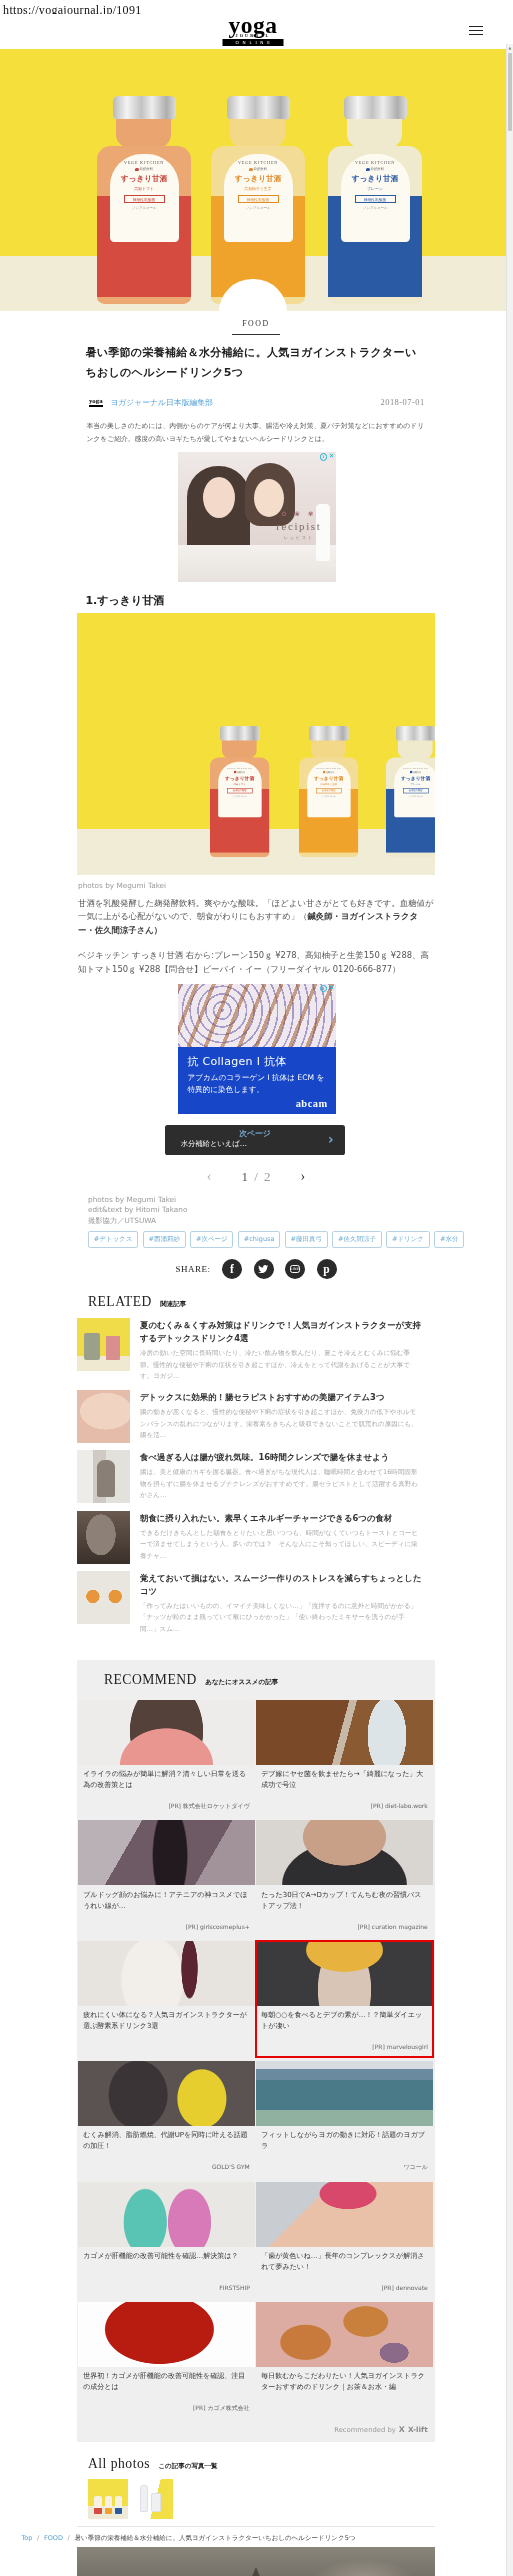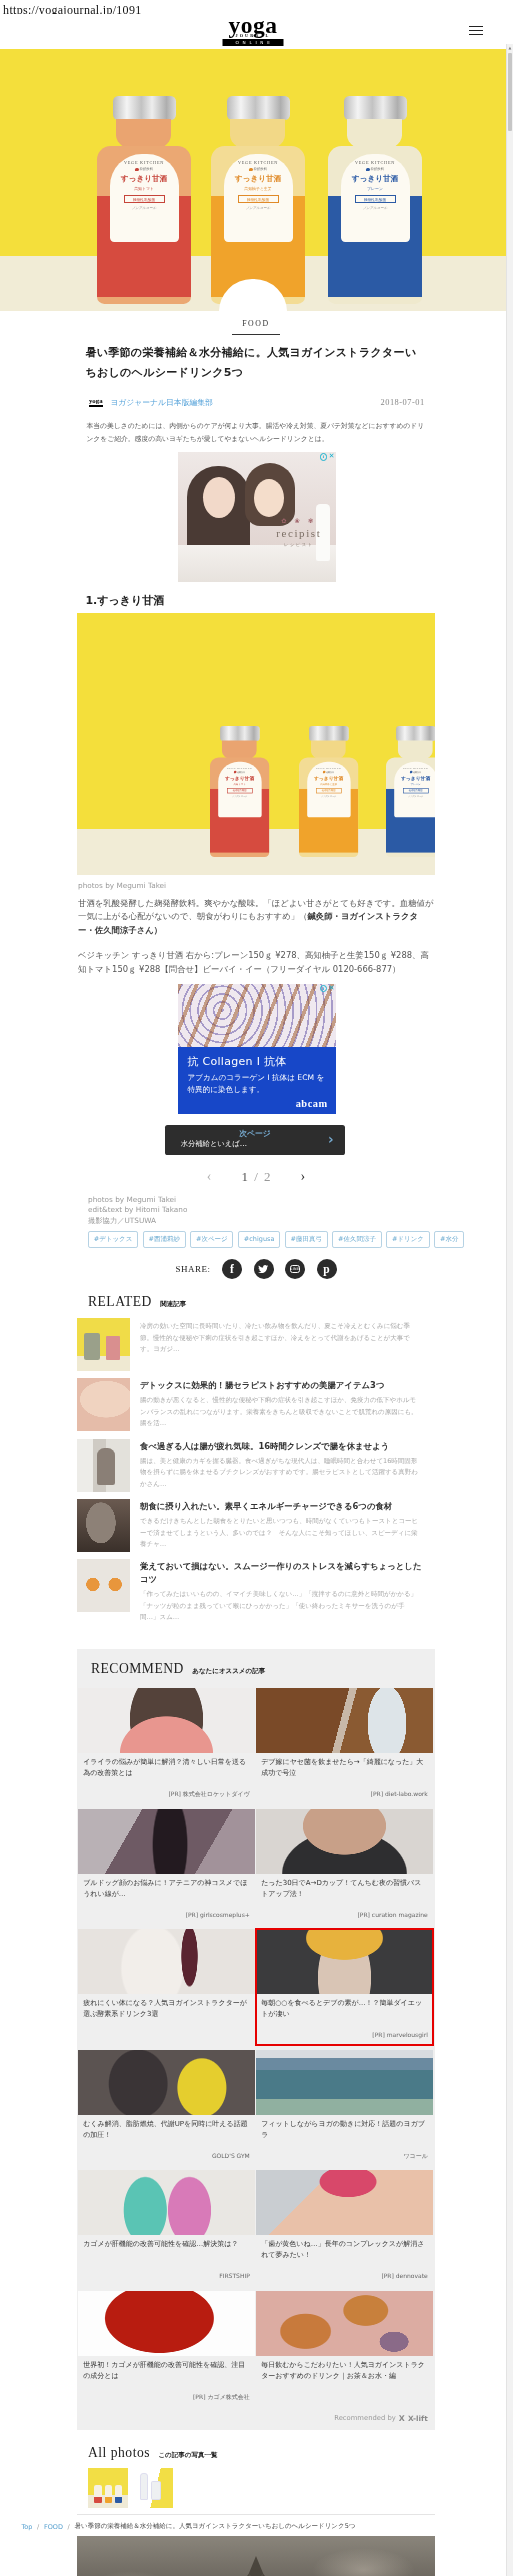--- a/index.html
+++ b/index.html
@@ -82,21 +82,21 @@
   .ad-recipist { margin-top:4.7px; background:linear-gradient(180deg,#efe9e7,#e2d6d2 70%,#d8cccb); }
   .ad-icons { position:absolute; right:1.6px; top:1.6px; display:flex; gap:1.6px; align-items:center; z-index:5; }
   .adinfo { width:7.3px; height:7.3px; border:0.8px solid #17b1cf; border-radius:50%; color:#17b1cf;
             font:bold 4.7px "Liberation Serif",serif; display:flex; align-items:center; justify-content:center; }
   .adclose { color:#17b1cf; font-size:6.8px; font-weight:bold; line-height:7.3px; }
   .hairL { position:absolute; left:9.4px; top:14.6px; width:63px; height:120px; border-radius:31px 31px 10.4px 10.4px; background:#4a3a34; }
   .faceL { position:absolute; left:25px; top:25px; width:32px; height:41px; border-radius:50%; background:#f2d9c9; }
   .hairR { position:absolute; left:67px; top:11.5px; width:50px; height:63px; border-radius:26px 26px 15.7px 15.7px; background:#5a463c; }
   .faceR { position:absolute; left:76px; top:27px; width:30px; height:38px; border-radius:50%; background:#f4ddcb; }
   .shirts { position:absolute; left:0; bottom:0; width:100%; height:37px; background:linear-gradient(180deg,#f4f1ee,#e7e2dd); }
-  .rec-brand { position:absolute; right:14.6px; top:65px; text-align:center; color:#7d7066; }
+  .rec-brand { position:absolute; right:14.6px; top:58px; text-align:center; color:#7d7066; }
   .rec-flowers { font-size:6.3px; letter-spacing:3.1px; color:#a0646a; }
   .rec-name { font-family:"Liberation Serif",serif; font-size:11px; letter-spacing:1.6px; margin-top:3.1px; }
   .rec-jp { font-size:4.2px; letter-spacing:1.6px; margin-top:3.1px; color:#8d8178; }
   .rec-bottle { position:absolute; right:6.3px; top:52px; width:13.6px; height:57px; background:#fbfbf9; border-radius:4.2px 4.2px 2.1px 2.1px; }
 
   .ad-abcam { margin-top:7.3px; background:#1747c8; }
   .histo { position:absolute; left:0; top:0; width:100%; height:63px;
      background:
        repeating-linear-gradient(112deg, rgba(154,82,30,.50) 0 3.7px, transparent 3.7px 15.7px),
        repeating-radial-gradient(circle at 28% 42%, #a79bc9 0 1.6px, transparent 1.6px 7.8px),
@@ -160,21 +160,21 @@
   .rt-0::before{content:""; position:absolute; left:7.3px; top:14.6px; width:15.7px; height:27px; background:#9aa08a; border-radius:2.1px;}
   .rt-0::after{content:""; position:absolute; left:29px; top:18px; width:13.6px; height:24px; background:#d98f8f; border-radius:1px;}
   .rt-1 { background:radial-gradient(37px 26px at 55% 40%, #f0d3c0 70%, transparent 71%), #e5bca9; }
   .rt-2 { background:linear-gradient(90deg,#edece8 0 30%, #cfcbc4 30% 55%, #e3e1db 55%), #dcdad4; position:relative; }
   .rt-2::before{content:""; position:absolute; left:20px; top:9.4px; width:18px; height:37px; background:#8a7f76; border-radius:7.3px 7.3px 2.1px 2.1px;}
   .rt-3 { background:radial-gradient(21px 29px at 45% 45%, #8d8177 70%, transparent 71%), linear-gradient(180deg,#6a5a50,#3a302a); }
   .rt-4 { background:radial-gradient(6.8px 6.8px at 30% 48%, #e8963c 96%, transparent), radial-gradient(6.8px 6.8px at 72% 48%, #e8963c 96%, transparent), #e9e5df; }
 
   
   .recommend { width:358px; margin:25px 0 0 77px; background:#efefef; padding:12px 0 4.2px; }
-  .recommend .sec-head { margin-top:0; padding-left:14px; }
+  .recommend .sec-head { margin-top:0; padding-left:27px; }
   .cards { margin-top:11.5px; padding:0 1px; display:flex; flex-wrap:wrap; gap:4.7px 1px; }
   .card { width:177px; cursor:pointer; position:relative; }
   .card-img { width:177px; height:65px; }
   .card-info { padding:4.2px 5.2px 5.2px; }
   .card-title { font-size:7px; line-height:11px; color:#333; min-height:33px; }
   .card-credit { text-align:right; font-size:6px; color:#666; height:8.4px; }
   .card.highlight { outline:2.1px solid #e60000; outline-offset:-1px; }
   .ci-0 { background:radial-gradient(47px 37px at 50% 100%, #e8968f 98%, transparent), radial-gradient(37px 50px at 50% 48%, #54423a 98%, transparent), radial-gradient(21px 14.6px at 50% 74%, #eac9b2 98%, transparent), #eeeceb; }
   .ci-1 { background:radial-gradient(24px 47px at 74% 55%, #dde4e8 80%, transparent 81%), linear-gradient(105deg,#7a4a28 0 48%, #c8b8a8 48% 52%, #8a5a32 52%); }
   .ci-2 { background:radial-gradient(18px 52px at 52% 55%, #231a20 92%, transparent), linear-gradient(120deg,#b9b1b5 0 30%, #6e5a64 30% 72%, #a2929a 72%); }
@@ -465,20 +465,21 @@
   </div>
 
   <div class="sec-head">
     <span class="big">RELATED</span>
     <span class="small">関連記事</span>
   </div>
   <div class="rel-list">
     <div class="rel-item">
       <div class="rel-thumb rt-0"></div>
       <div class="rel-txt">
+        <div class="rel-title">夏のむくみ＆くすみ対策はドリンクで！人気ヨガインストラクターが支持するデトックスドリンク4選</div>
         <div class="rel-exc">冷房の効いた空間に長時間いたり、冷たい飲み物を飲んだり、夏こそ冷えとむくみに悩む季節。慢性的な便秘や下痢の症状を引き起こすほか、冷えをとって代謝をあげることが大事です。ヨガジ…</div>
       </div>
     </div>
     <div class="rel-item">
       <div class="rel-thumb rt-1"></div>
       <div class="rel-txt">
         <div class="rel-title">デトックスに効果的！腸セラピストおすすめの美腸アイテム3つ</div>
         <div class="rel-exc">腸の動きが悪くなると、慢性的な便秘や下痢の症状を引き起こすほか、免疫力の低下やホルモンバランスの乱れにつながります。栄養素をきちんと吸収できないことで肌荒れの原因にも。腸を活…</div>
       </div>
     </div>

